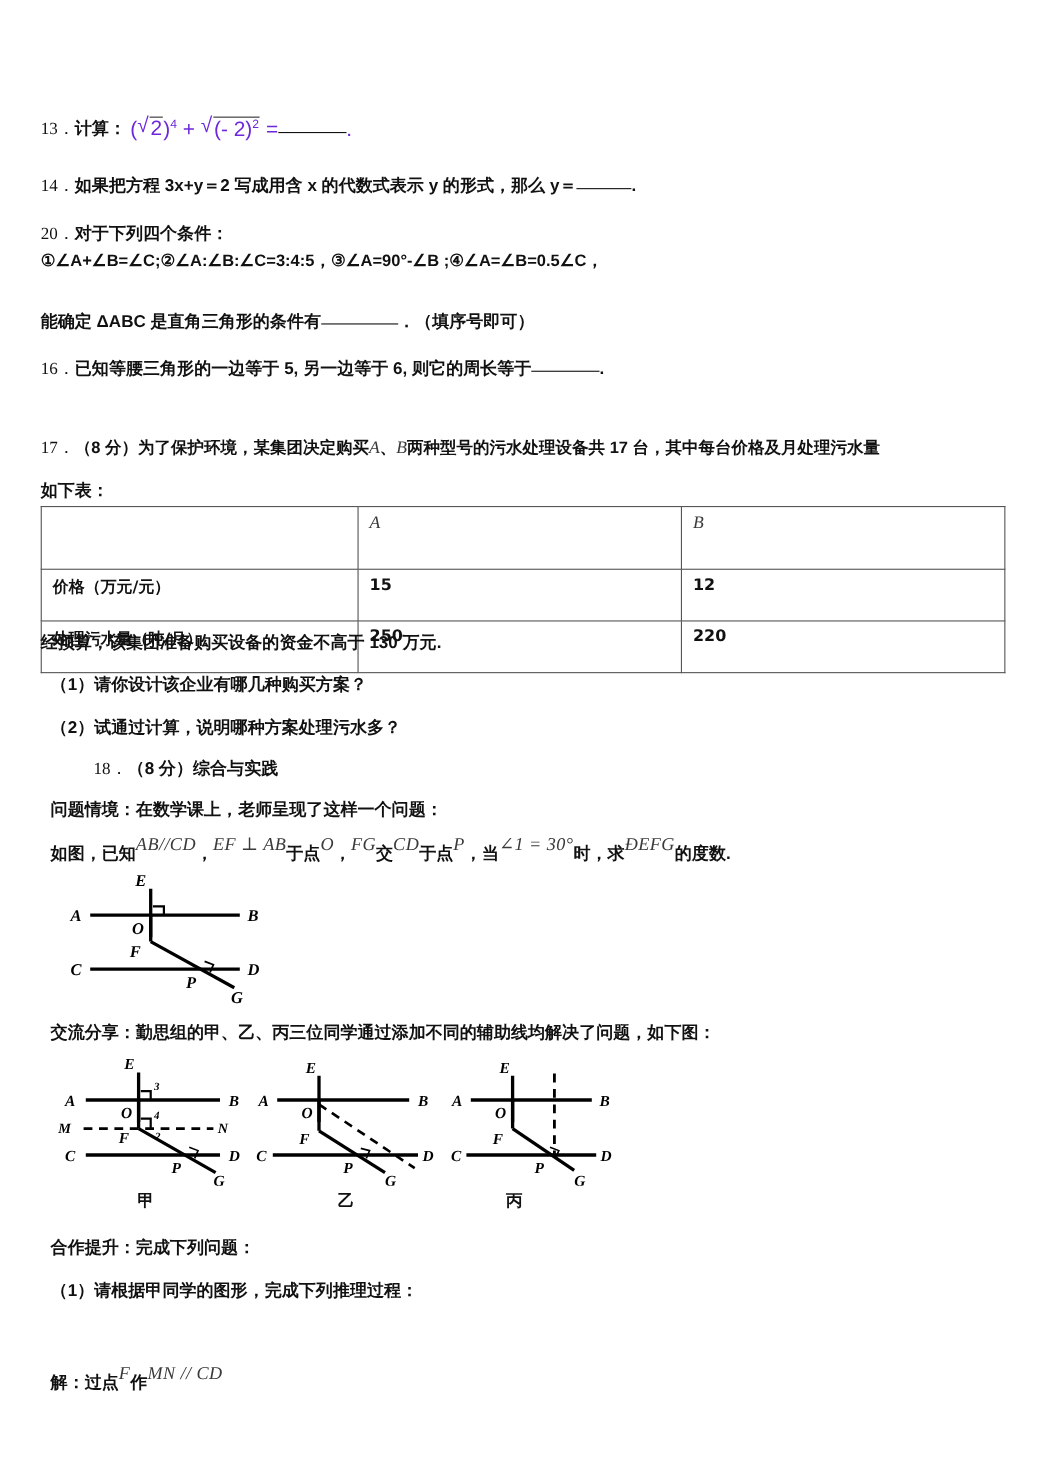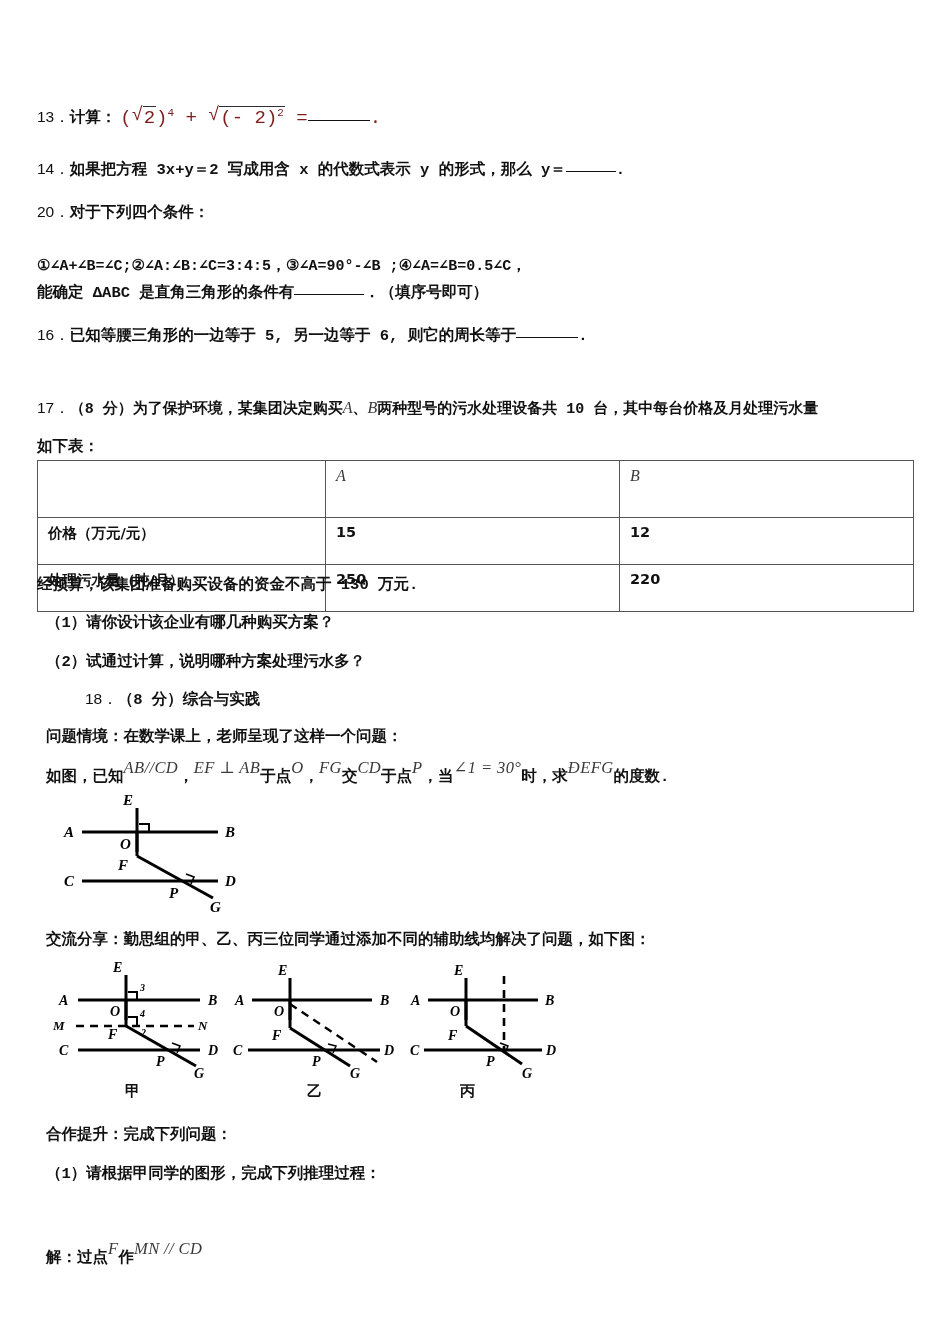--- a/index.html
+++ b/index.html
@@ -25,25 +25,25 @@
   .line {
     position: absolute;
     white-space: nowrap;
     font-size: 15.5px;
     line-height: 1.2;
     font-weight: bold;
     color: #111;
   }
   .qnum {
     font-weight: normal;
+    font-family: Liberation Serif, serif;
+    font-size: 15.5px;
+  }
+  .cn {
     font-family: Liberation Sans, sans-serif;
-    font-size: 15.5px;
-  }
-  .cn {
-    font-family: Liberation Mono, monospace;
     font-weight: bold;
   }
   .mathimg {
     font-family: "Liberation Serif", "DejaVu Serif", serif;
     font-style: italic;
     font-weight: normal;
     color: #3a3a3a;
     font-size: 16px;
   }
   .sup-math {
@@ -61,23 +61,23 @@
     border-bottom: 1.6px solid #111;
     vertical-align: 2px;
   }
   .serif-num {
     font-family: "Liberation Serif", "DejaVu Serif", serif;
     font-weight: bold;
   }
 
   
   .formula {
-    font-family: Liberation Mono, monospace;
+    font-family: Liberation Sans, sans-serif;
     font-style: normal;
-    color: #7f1d1d;
+    color: #6d28d9;
     font-weight: normal;
     font-size: 19px;
     display: inline-block;
     vertical-align: middle;
   }
   .rad {
     display: inline-block;
     position: relative;
     padding-left: 11px;
   }
@@ -147,37 +147,37 @@
     <span class="qnum">13．</span><span class="cn">计算：</span><span class="formula" style="margin-left:4px;">(<span class="rad"><span class="bar">2</span></span>)<span class="exp">4</span> <span>+</span> <span class="rad"><span class="bar"><span>(- 2)</span><span class="exp">2</span></span></span> <span>=</span><span class="blank" style="width:62px;"></span><span>.</span></span>
   </div>
 
   <div class="line" style="left:37px; top:160px;">
     <span class="qnum">14．</span><span class="cn">如果把方程 3x+y＝2 写成用含 x 的代数式表示 y 的形式，那么 y＝</span><span class="blank" style="width:50px;"></span><span class="cn">.</span>
   </div>
 
   <div class="line" style="left:37px; top:203px;">
     <span class="qnum">20．</span><span class="cn">对于下列四个条件：</span>
   </div>
-  <div class="line" style="left:37px; top:256px; font-size:15px;">
+  <div class="line" style="left:37px; top:228px; font-size:15px;">
     <span class="cn">①∠A+∠B=∠C;②∠A:∠B:∠C=3:4:5，③∠A=90°-∠B ;④∠A=∠B=0.5∠C，</span>
   </div>
   <div class="line" style="left:37px; top:283px;">
     <span class="cn">能确定 ΔABC 是直角三角形的条件有</span><span class="blank" style="width:70px;"></span><span class="cn">．（填序号即可）</span>
   </div>
 
   <div class="line" style="left:37px; top:326px;">
     <span class="qnum">16．</span><span class="cn">已知等腰三角形的一边等于 5, 另一边等于 6, 则它的周长等于</span><span class="blank" style="width:62px;"></span><span class="cn">.</span>
   </div>
 
   <div class="line" style="left:37px; top:363px;">
     <span class="cn"></span>
   </div>
 
   <div class="line" style="left:37px; top:398px; font-size:15px;">
-    <span class="qnum">17．</span><span class="cn">（8 分）</span><span class="cn">为了保护环境，某集团决定购买</span><span class="mathimg">A</span><span class="cn">、</span><span class="mathimg">B</span><span class="cn">两种型号的污水处理设备共 10 台，其中每台价格及月处理污水量</span>
+    <span class="qnum">17．</span><span class="cn">（8 分）</span><span class="cn">为了保护环境，某集团决定购买</span><span class="mathimg">A</span><span class="cn">、</span><span class="mathimg">B</span><span class="cn">两种型号的污水处理设备共 17 台，其中每台价格及月处理污水量</span>
   </div>
   <div class="line" style="left:37px; top:437px;">
     <span class="cn">如下表：</span>
   </div>
 
   <table class="tbl" style="left:37px; top:460px; width:876px;">
     <colgroup>
         <col style="width:288px">
         <col style="width:294px">
         <col style="width:294px">

